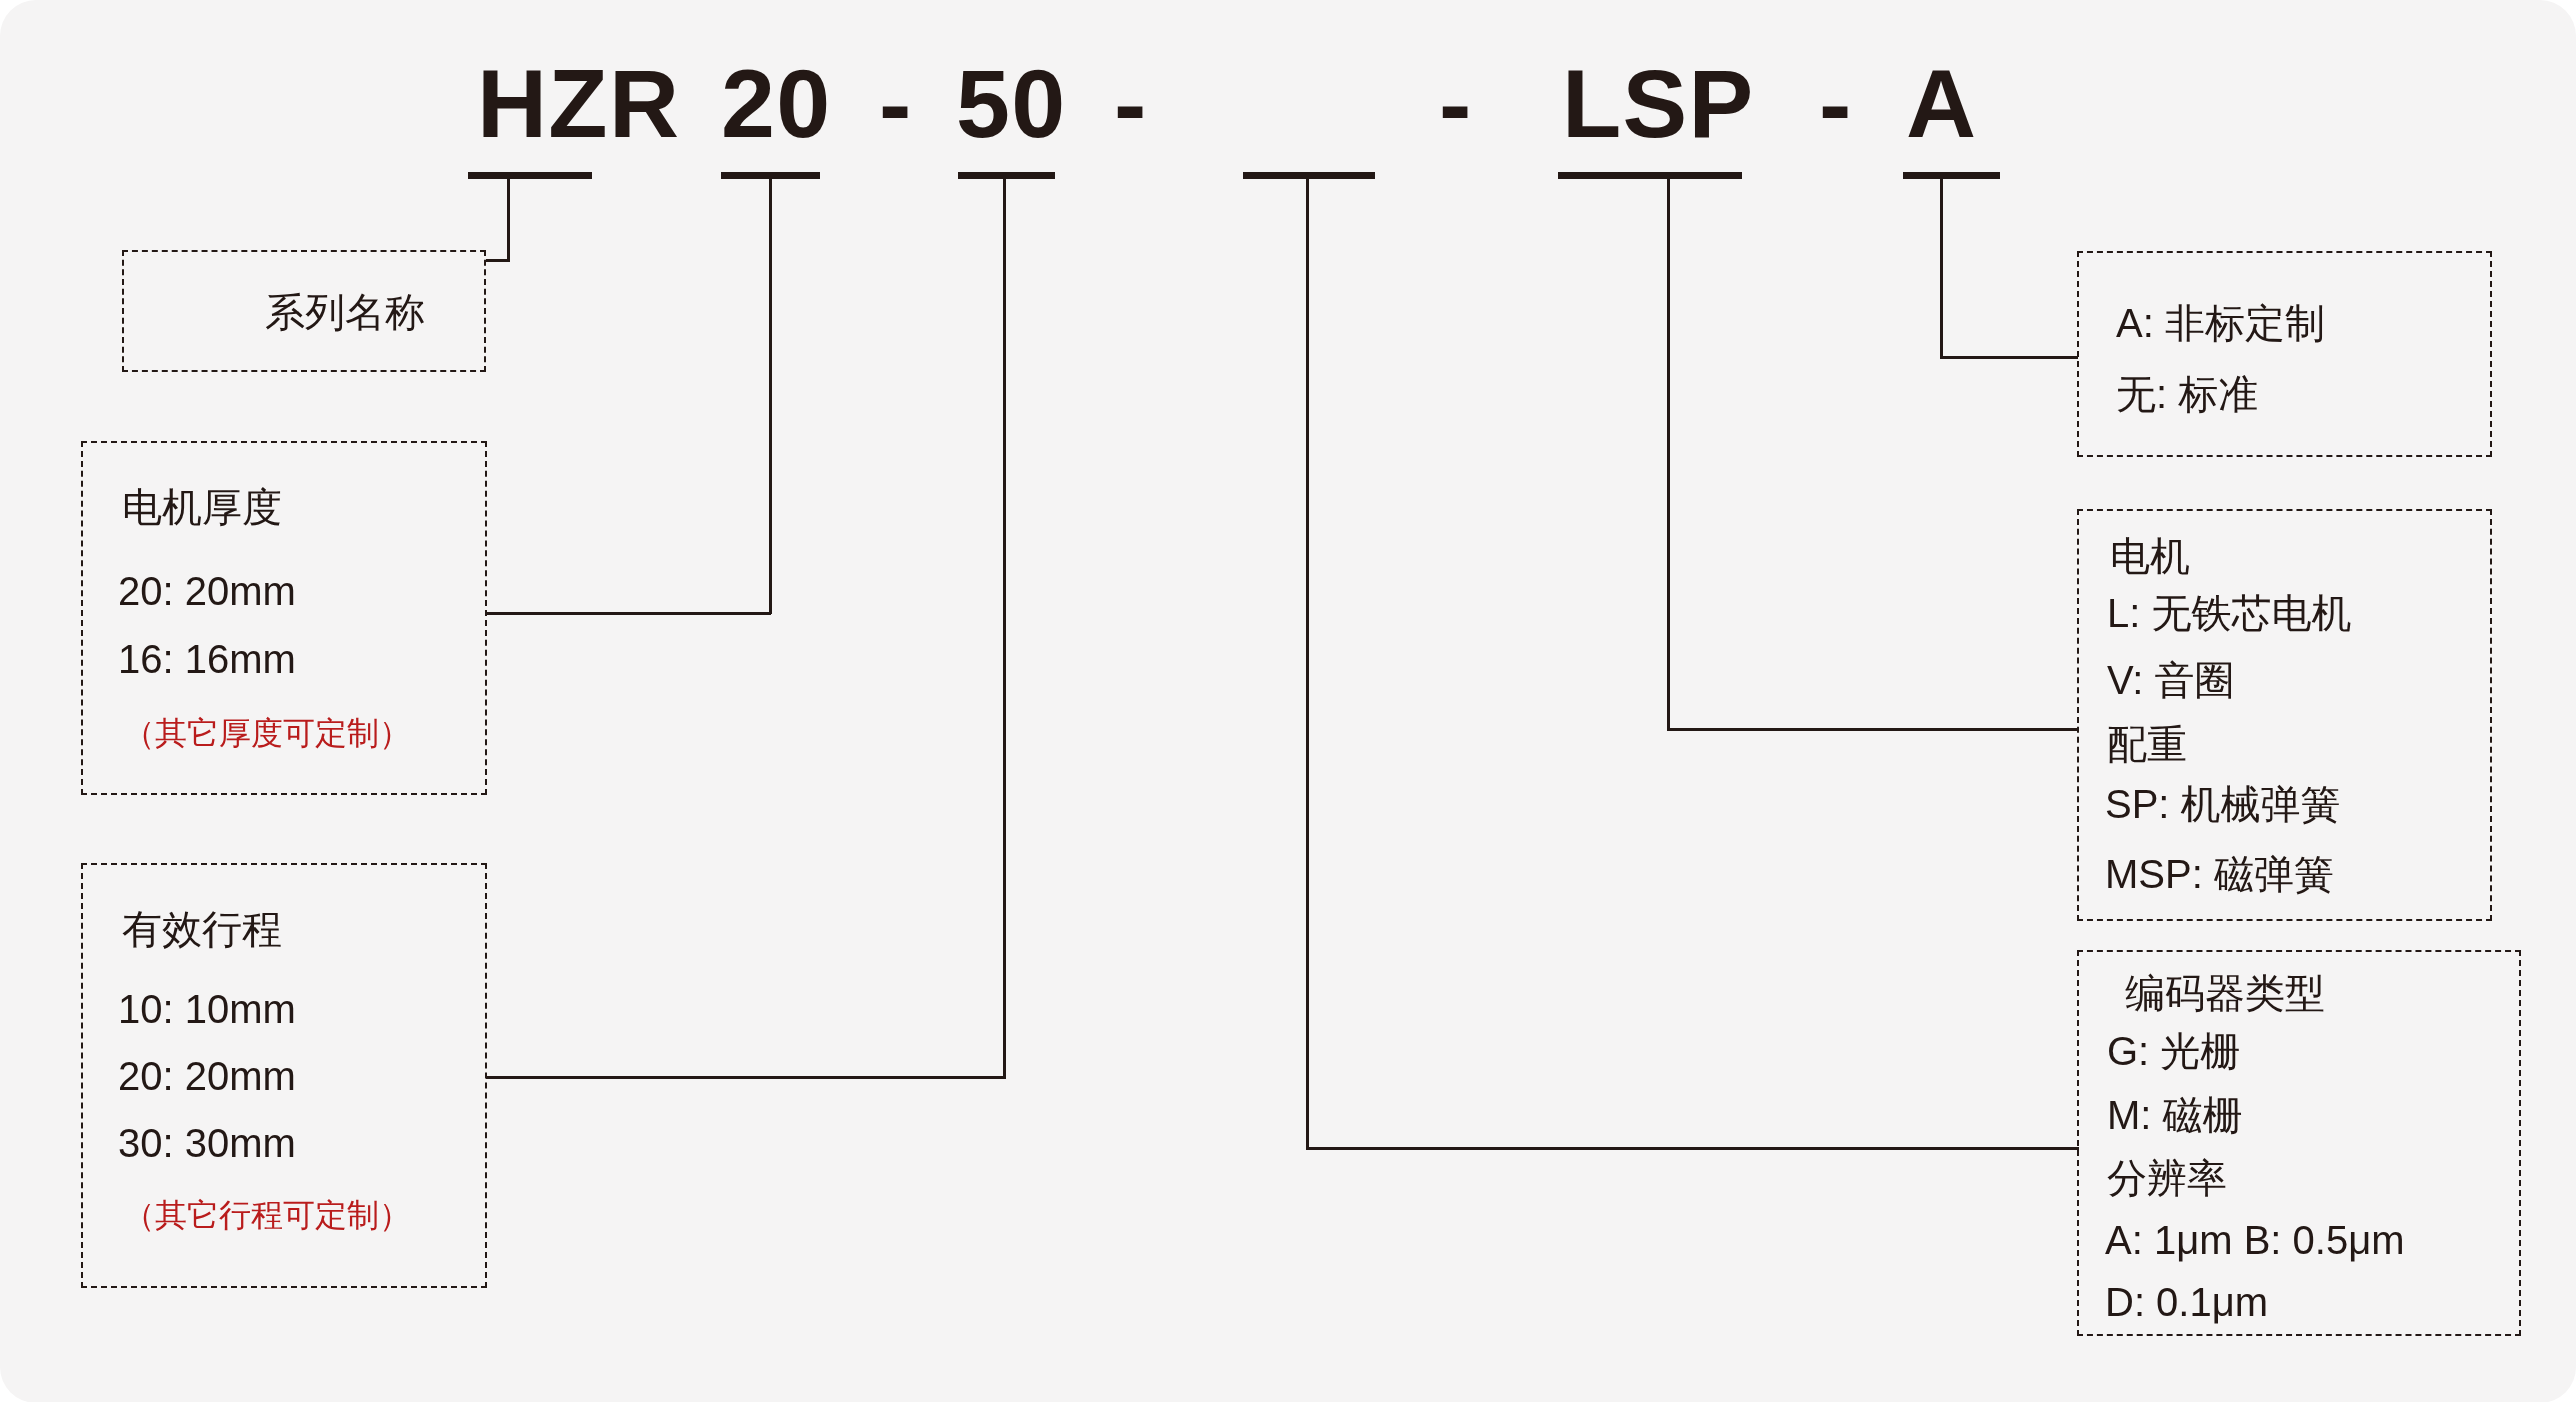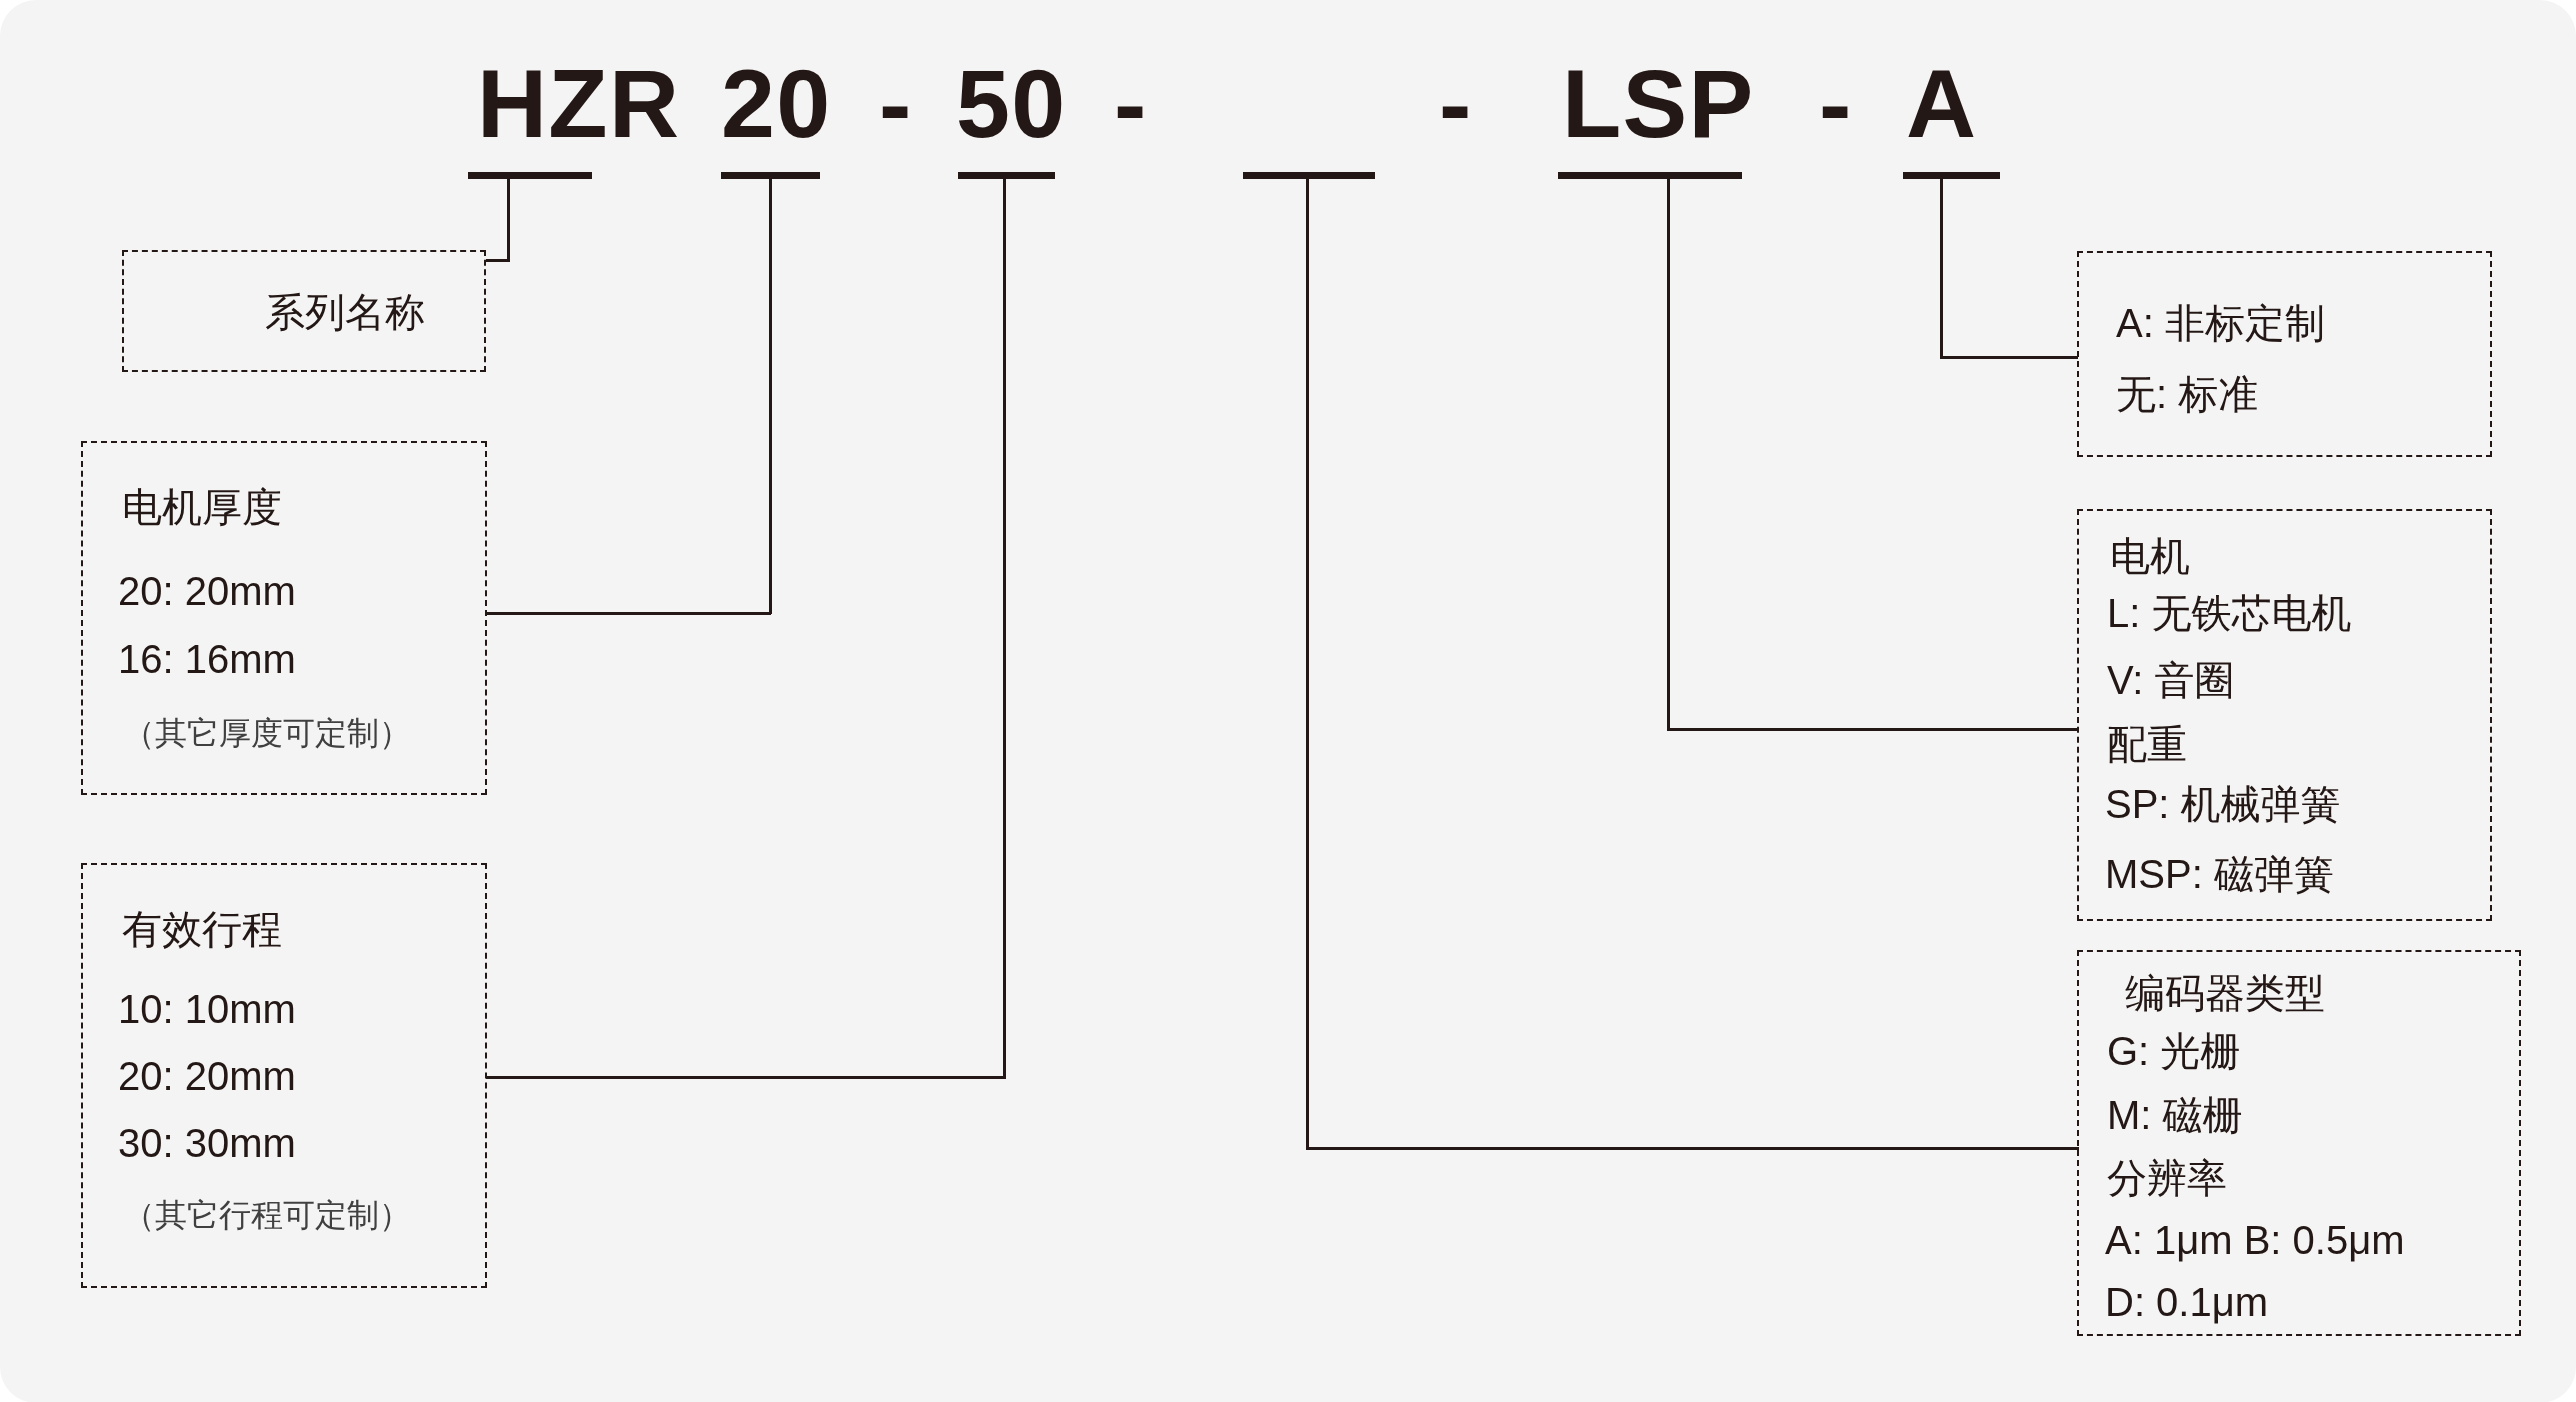--- a/index.html
+++ b/index.html
@@ -56,21 +56,21 @@
   }
   .line{
     color:#231815;
     font-size:40px;
     line-height:1;
     white-space:nowrap;
     font-family:"Liberation Sans","DejaVu Sans",sans-serif;
     font-weight:400;
   }
   .line-sm{
-    color:#404040;
+    color:#b91c1c;
     font-size:32px;
     line-height:1;
     white-space:nowrap;
     font-family:"Liberation Sans","DejaVu Sans",sans-serif;
   }
   .abs{position:absolute;}
 </style>
 </head>
 <body>
 

